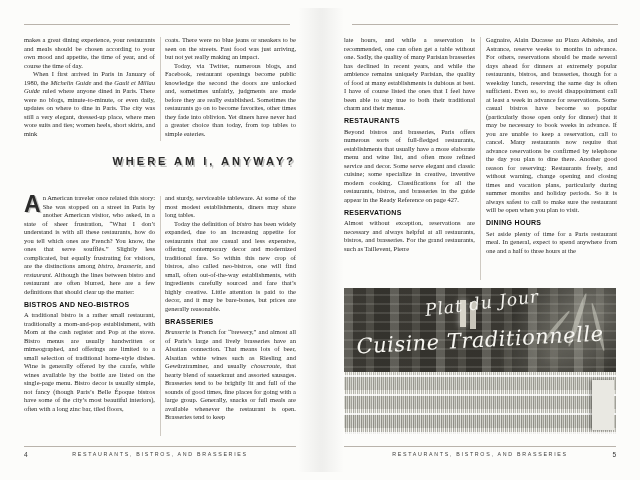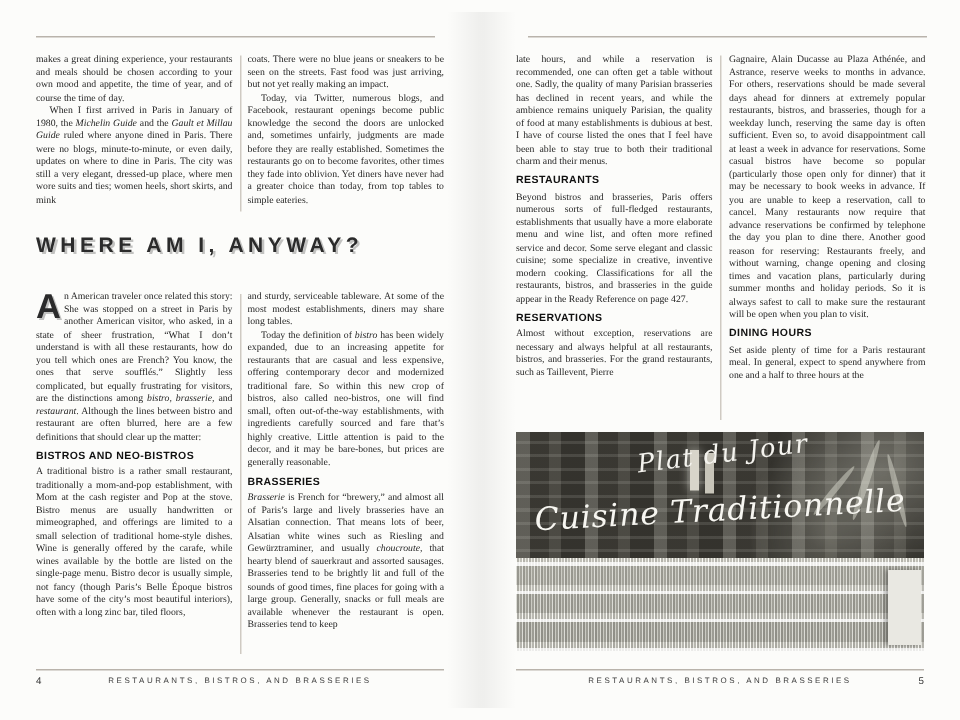--- a/index.html
+++ b/index.html
@@ -9,22 +9,22 @@
   .page-left{left:0;}
   .page-right{left:320px;}
   .gutter{position:absolute;left:298px;top:8px;width:46px;height:464px;
           background:linear-gradient(90deg,rgba(0,0,0,0) 0%,rgba(0,0,0,.05) 46%,rgba(0,0,0,.05) 54%,rgba(0,0,0,0) 100%);}
   .rule{position:absolute;height:1px;background:#b9b3ab;}
   .vrule{position:absolute;width:1px;background:#cfcac2;}
   .col{position:absolute;width:131px;overflow:hidden;font-size:6.5px;line-height:8.5px;
        text-align:justify;color:#1e1e1e;}
   .col p{margin:0;}
   .col p.ind{text-indent:9px;}
-  h1.chapter{position:absolute;left:24px;top:155px;width:272px;margin:0;text-align:left;
-       font-family:"Liberation Sans",sans-serif;font-weight:700;font-size:14px;letter-spacing:3px;
+  h1.chapter{position:absolute;left:24px;top:155px;width:272px;margin:0;text-align:right;
+       font-family:"Liberation Sans",sans-serif;font-weight:700;font-size:11px;letter-spacing:3px;
        color:#2b2b2b;text-shadow:1.6px 1.6px 0 rgba(60,60,60,.3);white-space:nowrap;}
   h2.sec{font-family:"Liberation Sans",sans-serif;font-size:7px;letter-spacing:.3px;
        margin:4.5px 0 2px 0;color:#111;}
   .dropcap{float:left;font-family:"Liberation Sans",sans-serif;font-weight:700;font-size:23px;
        line-height:18px;margin:1px 2px 0 0;color:#2b2b2b;text-shadow:1.4px 1.4px 0 rgba(60,60,60,.3);}
   .footer{position:absolute;top:446px;left:24px;width:272px;border-top:1px solid #b9b3ab;
        padding-top:4px;font-family:"Liberation Sans",sans-serif;}
   .footer .title{display:block;text-align:center;font-size:5.3px;letter-spacing:1.7px;color:#3a3a3a;}
   .footer .num{position:absolute;top:4px;font-size:6.5px;color:#333;}
   .num-left{left:0;}

